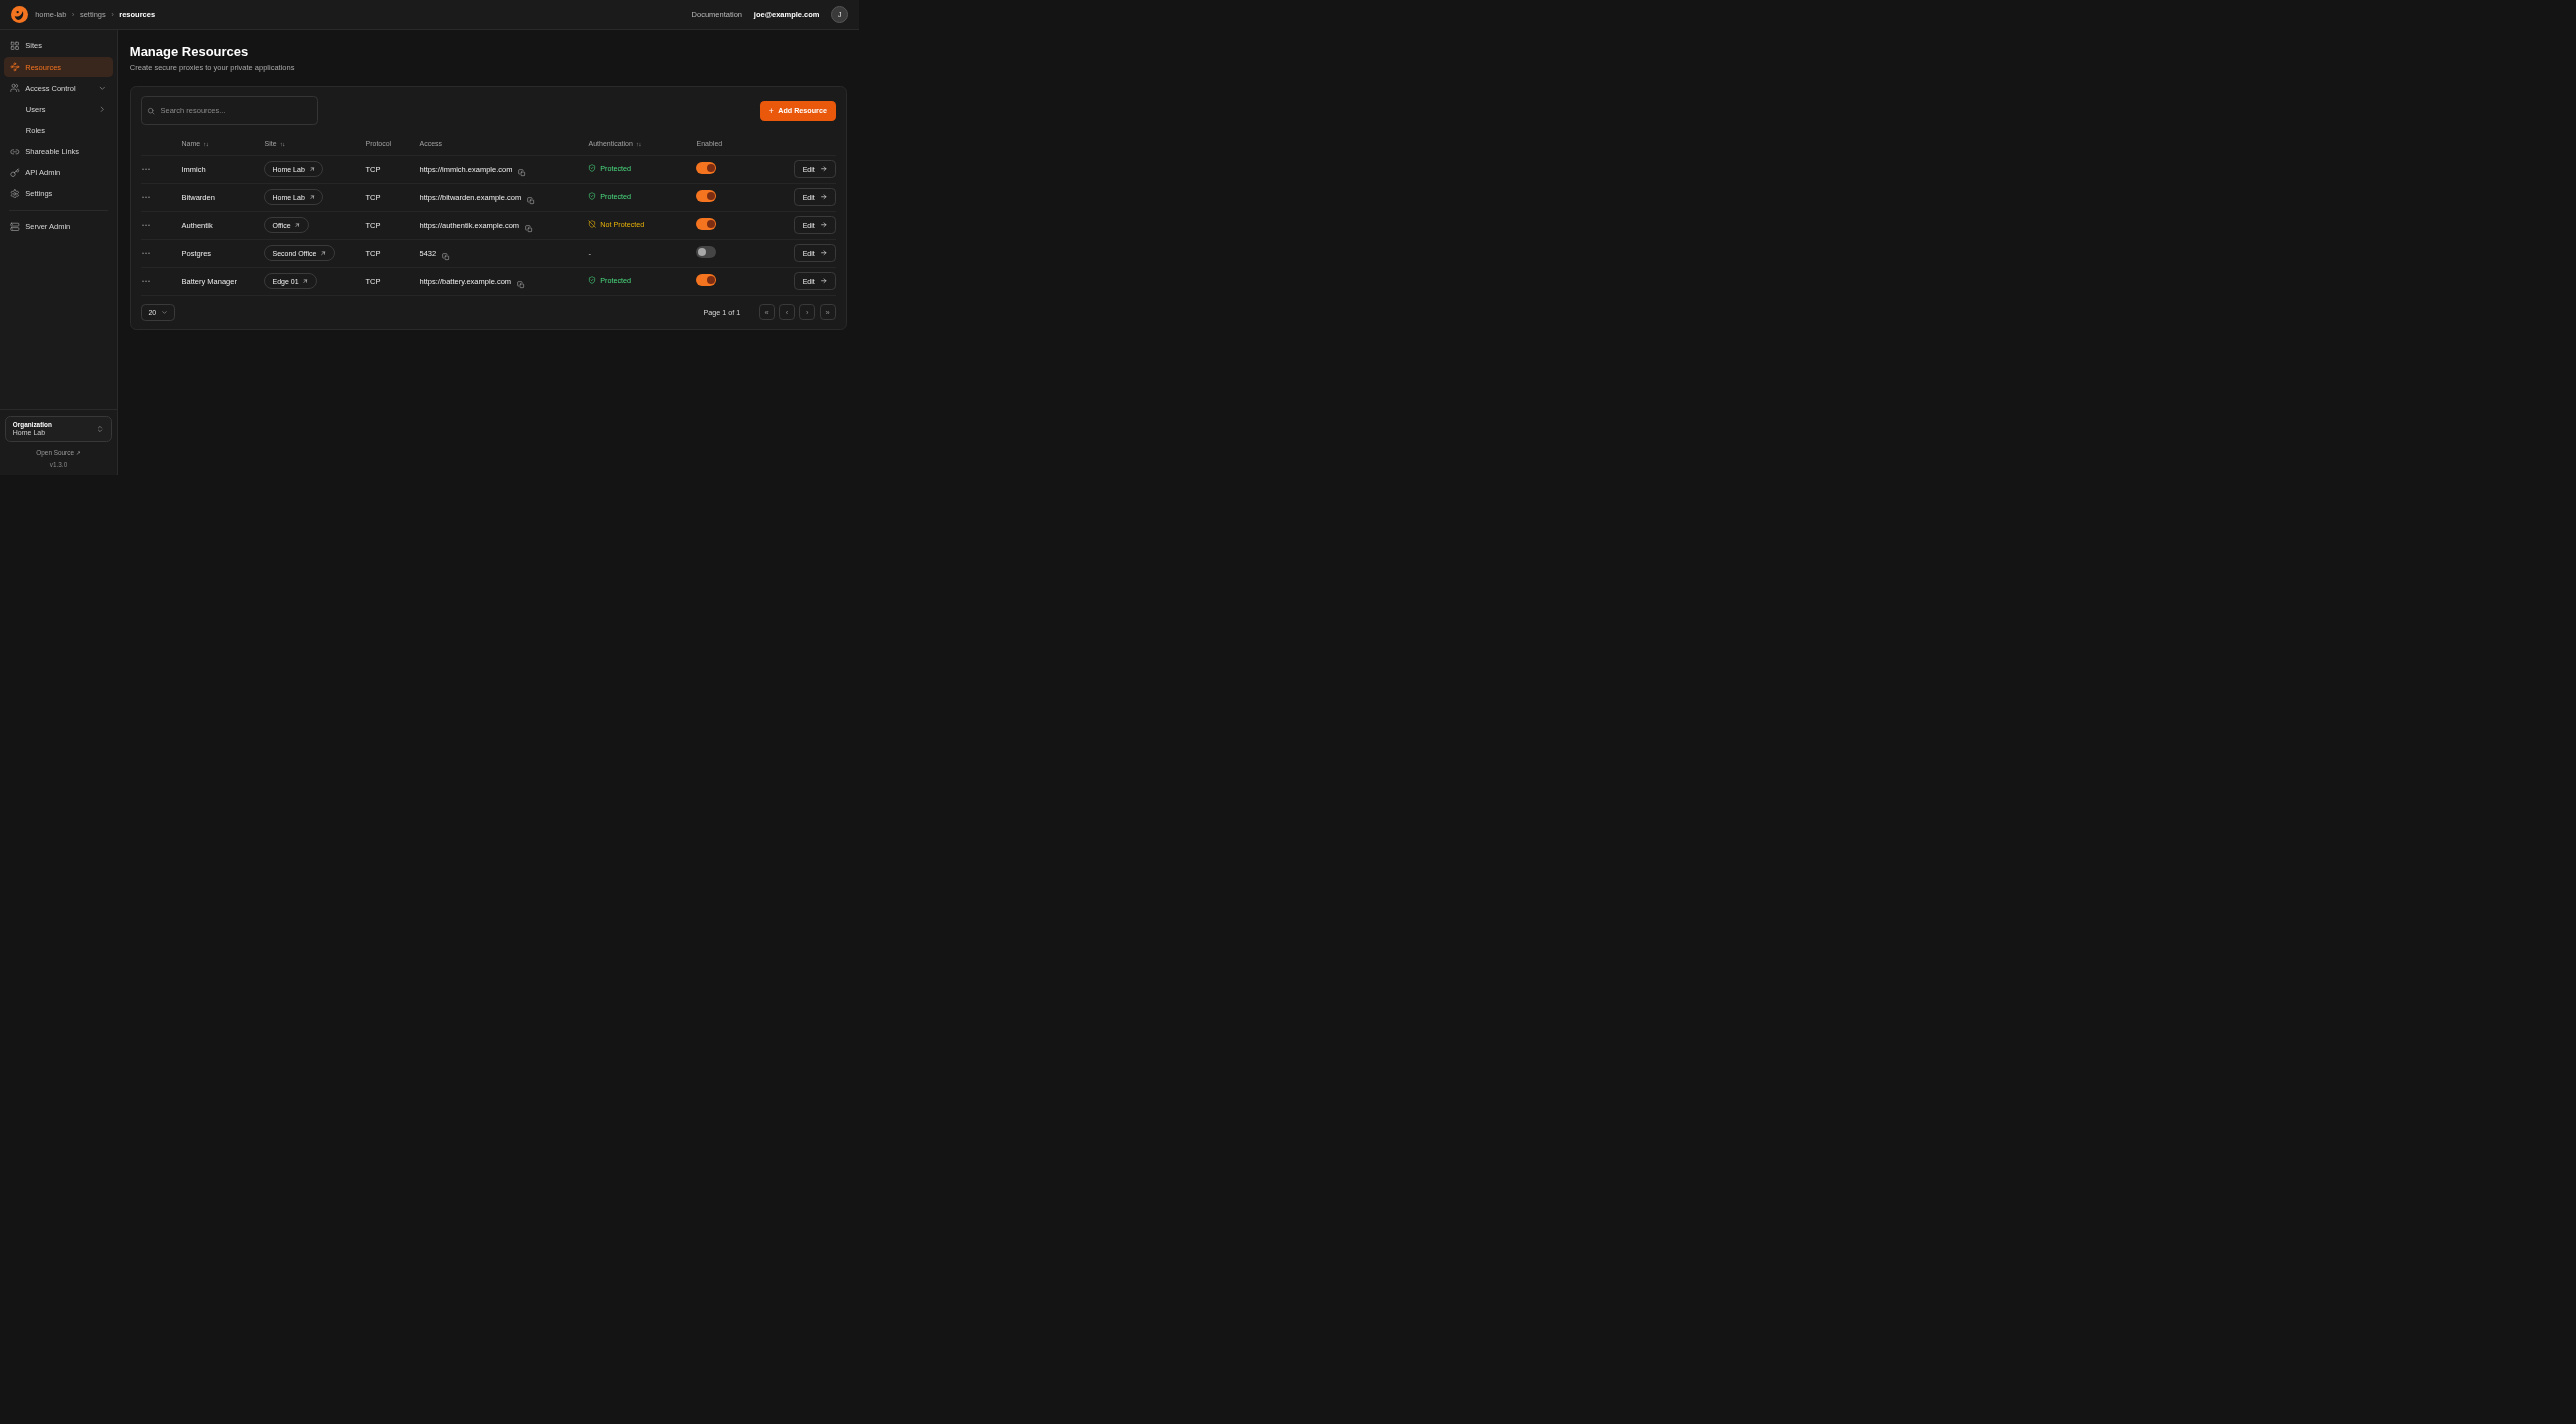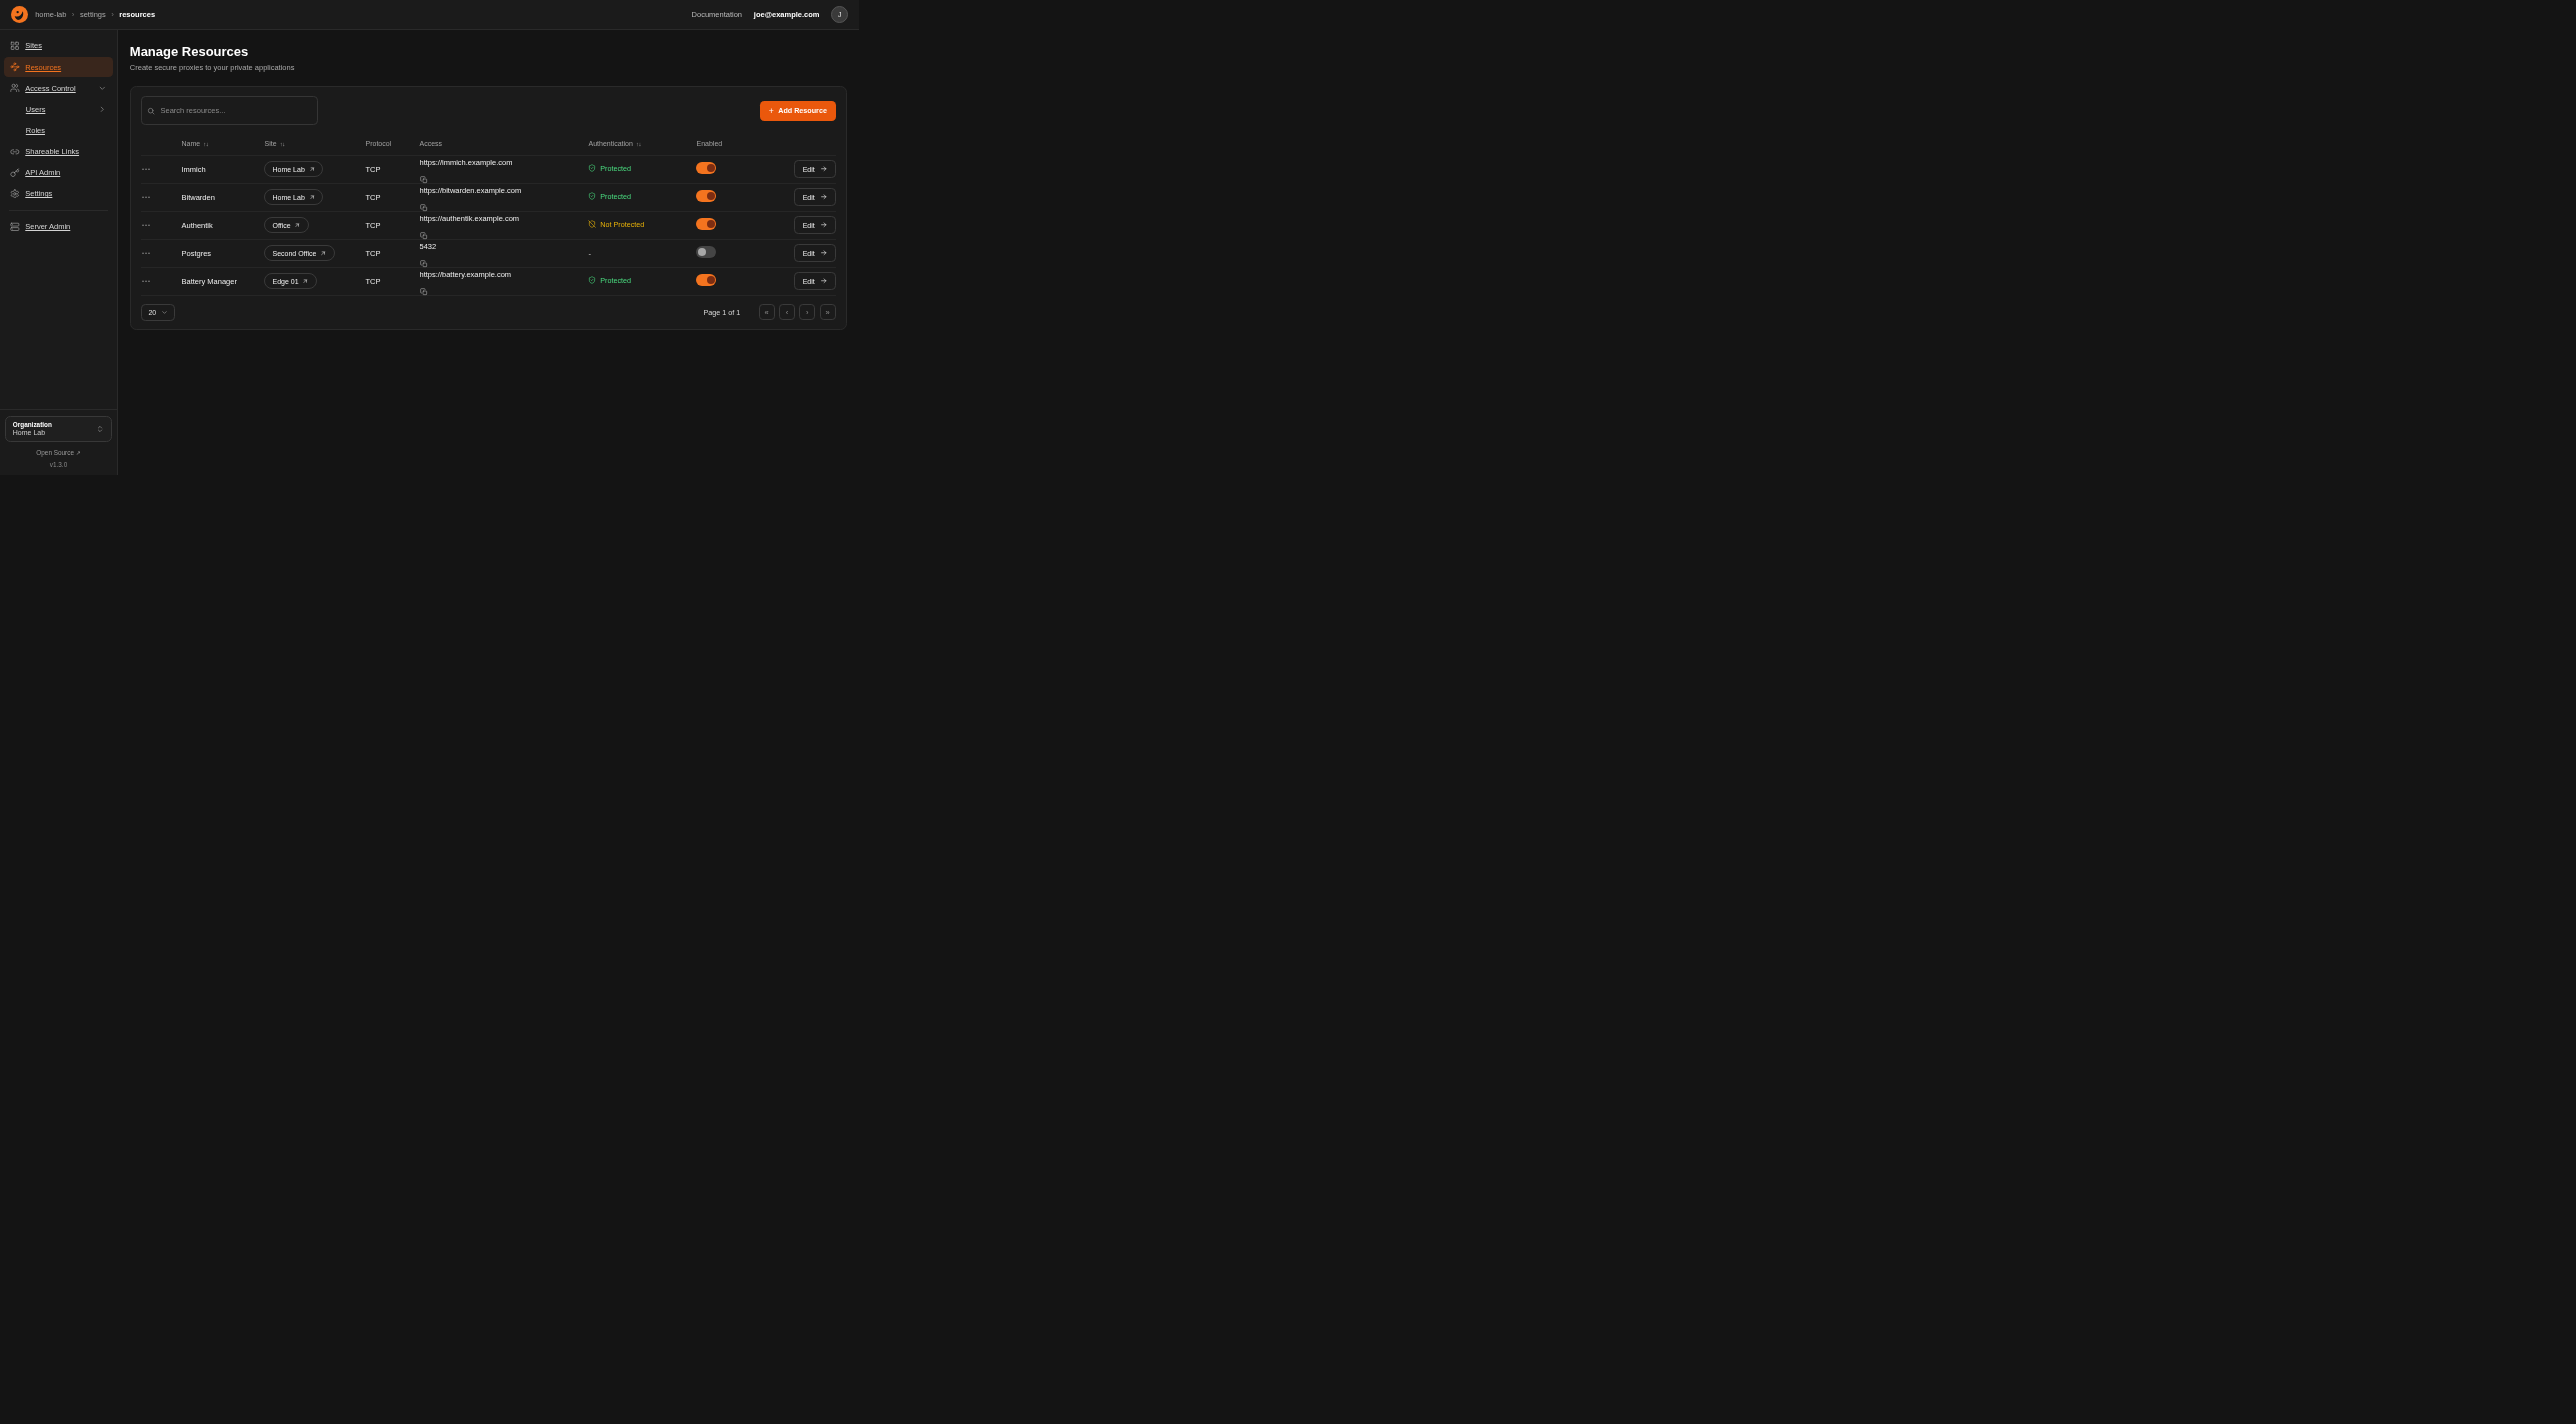--- a/index.html
+++ b/index.html
@@ -47,21 +47,20 @@
     border-right: 0.5px solid #2a2a2a;
     display: flex; flex-direction: column;
     padding-top: 5.4px;
   }
   .nav { flex: 1; overflow: hidden; }
   .nav-item {
     display: flex; align-items: center; gap: 5.4px;
     height: 20px; margin: 1.1px 4.3px; padding: 0 5.9px;
     border-radius: 4.3px; color: #d4d4d4; cursor: pointer;
     font-size: 7.5px;
-    text-decoration: underline;
   }
   .nav-item .nicon { width: 9.7px; height: 9.7px; color: #a1a1a1; flex: 0 0 9.7px; }
   .nav-item.active { background: rgba(243,109,33,0.14); color: #f4741f; }
   .nav-item.active .nicon { color: #f4741f; }
   .nav-item .trail { margin-left: auto; width: 8.6px; height: 8.6px; color: #a1a1a1; }
   .nav-sub { padding-left: 21.5px; }
   .nav-divider { height: 0.5px; background: #2a2a2a; margin: 6.4px 8.6px; }
 
   .sidebar-bottom { border-top: 0.5px solid #2a2a2a; padding: 6.4px 5.4px 7.5px; }
   .org-box {
@@ -132,21 +131,21 @@
     font-family: "Liberation Sans", sans-serif; letter-spacing: 0.5px;
   }
   .site-pill {
     display: inline-flex; align-items: center; gap: 3.8px;
     border: 0.5px solid #3a3a3a; border-radius: 536px;
     padding: 3.8px 7px; font-size: 7px; color: #f0f0f0;
     background: transparent; cursor: pointer;
     font-family: "Liberation Sans", sans-serif;
   }
   .site-pill .picon { width: 6.4px; height: 6.4px; color: #e0e0e0; }
-  .access-cell { display: flex; align-items: flex-start; gap: 5.4px; flex-direction: column; }
+  .access-cell { display: flex; align-items: flex-start; gap: 5.4px; }
   .copy-btn {
     width: 8.6px; height: 8.6px; border: none; background: transparent;
     color: #b0b0b0; cursor: pointer; padding: 0;
   }
   .copy-btn svg { width: 8px; height: 8px; }
   .auth { display: inline-flex; align-items: center; gap: 3.8px; font-size: 7.2px; }
   .auth .aicon { width: 8px; height: 8px; }
   .auth.protected { color: #4ade80; }
   .auth.warn { color: #eab308; }
   .auth.none { color: #d4d4d4; font-size: 7.5px; }

